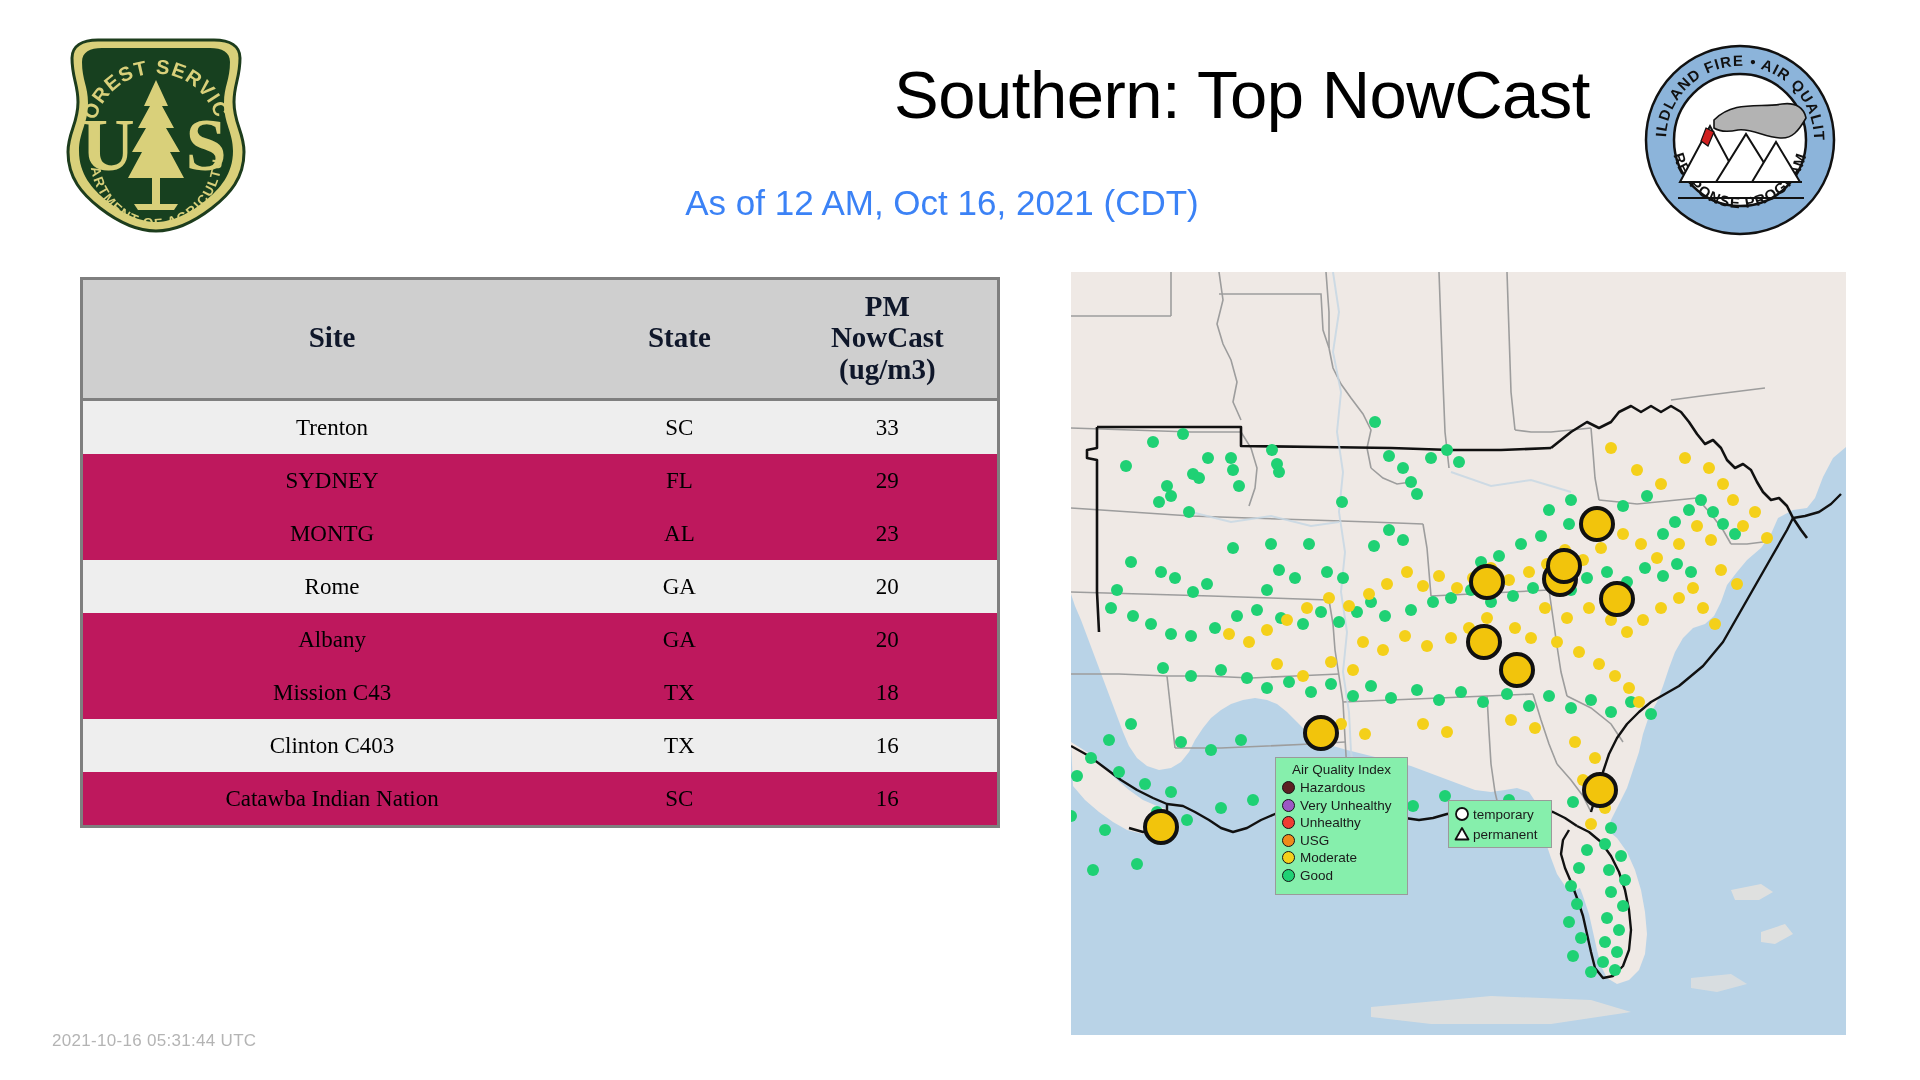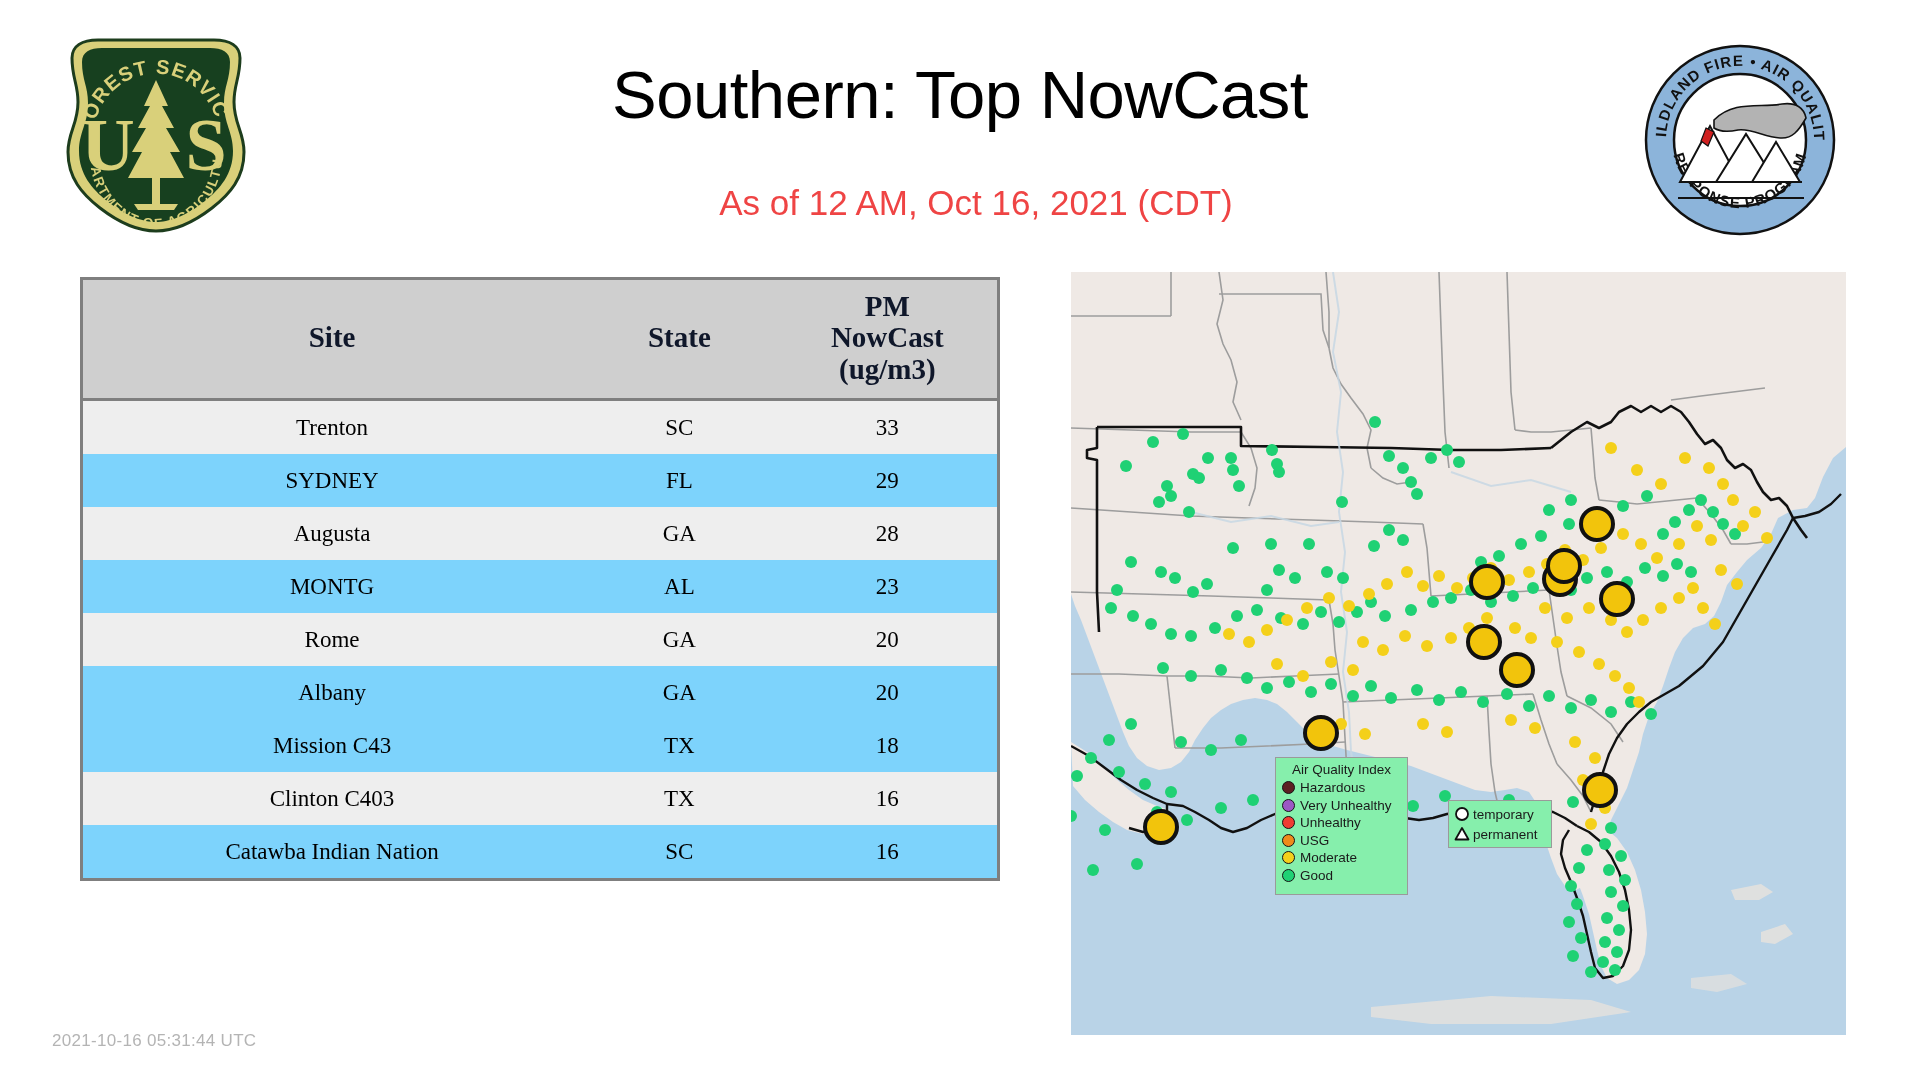--- a/index.html
+++ b/index.html
@@ -29,39 +29,39 @@
     left: 1642px;
     top: 42px;
     width: 196px;
     height: 196px;
   }
   #page-title {
     position: absolute;
     left: 330px;
     top: 60px;
     width: 1260px;
-    text-align: center;
+    text-align: right;
     font-size: 67px;
     font-family: "Liberation Sans Narrow", "Liberation Sans", sans-serif;
     font-stretch: condensed;
     color: #000000;
     letter-spacing: -0.5px;
     line-height: 1.05;
     white-space: nowrap;
   }
   #page-subtitle {
     position: absolute;
-    left: 346px;
+    left: 312px;
     top: 183px;
     width: 1260px;
     text-align: center;
     font-size: 35px;
     font-family: "Liberation Sans Narrow", "Liberation Sans", sans-serif;
     font-stretch: condensed;
-    color: #ef4444;
+    color: #3b82f6;
     white-space: nowrap;
   }
 
   
   #data-table-wrap {
     position: absolute;
     left: 80px;
     top: 277px;
     width: 920px;
     border: 3px solid #7f7f7f;
@@ -93,21 +93,21 @@
   table.nowcast tbody td {
     text-align: center;
     font-size: 23px;
     color: #000000;
     height: 53px;
     padding: 0;
     vertical-align: middle;
     border: none;
   }
   table.nowcast tbody tr.odd td  { background: #eeeeee; }
-  table.nowcast tbody tr.even td { background: #7dd3fc; }
+  table.nowcast tbody tr.even td { background: #be185d; }
 
   
   #timestamp-footer {
     position: absolute;
     left: 52px;
     top: 1031px;
     font-size: 17px;
     color: #b4b4b4;
     font-family: "Liberation Sans", sans-serif;
     letter-spacing: 0.3px;
@@ -270,25 +270,20 @@
     <tbody id="table-body">
         <tr class="odd">
           <td>Trenton</td>
           <td>SC</td>
           <td>33</td>
         </tr>
         <tr class="even">
           <td>SYDNEY</td>
           <td>FL</td>
           <td>29</td>
-        </tr>
-        <tr class="odd">
-          <td>Augusta</td>
-          <td>GA</td>
-          <td>28</td>
         </tr>
         <tr class="even">
           <td>MONTG</td>
           <td>AL</td>
           <td>23</td>
         </tr>
         <tr class="odd">
           <td>Rome</td>
           <td>GA</td>
           <td>20</td>

